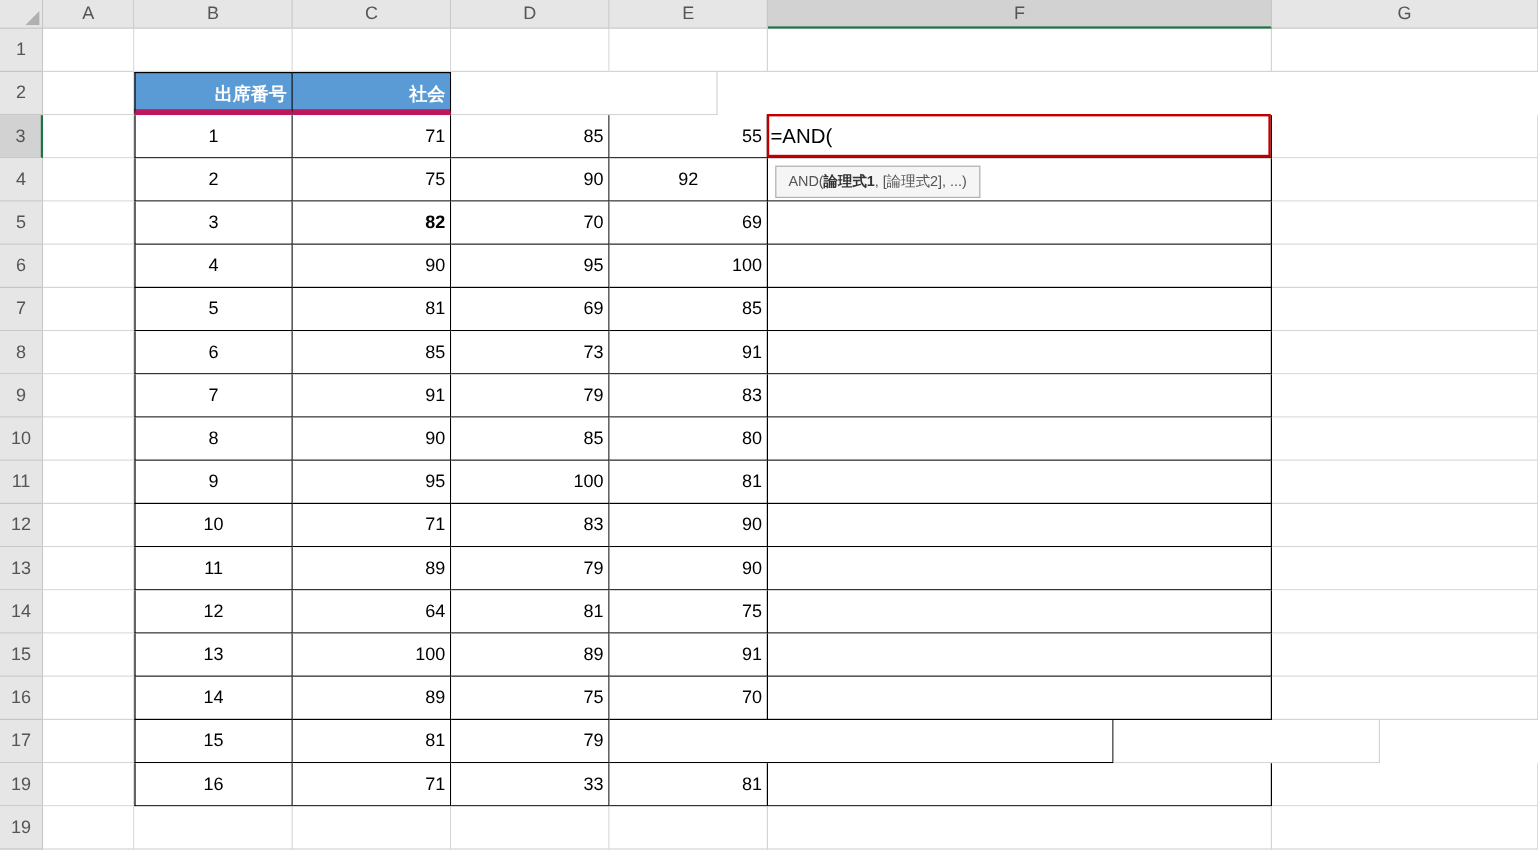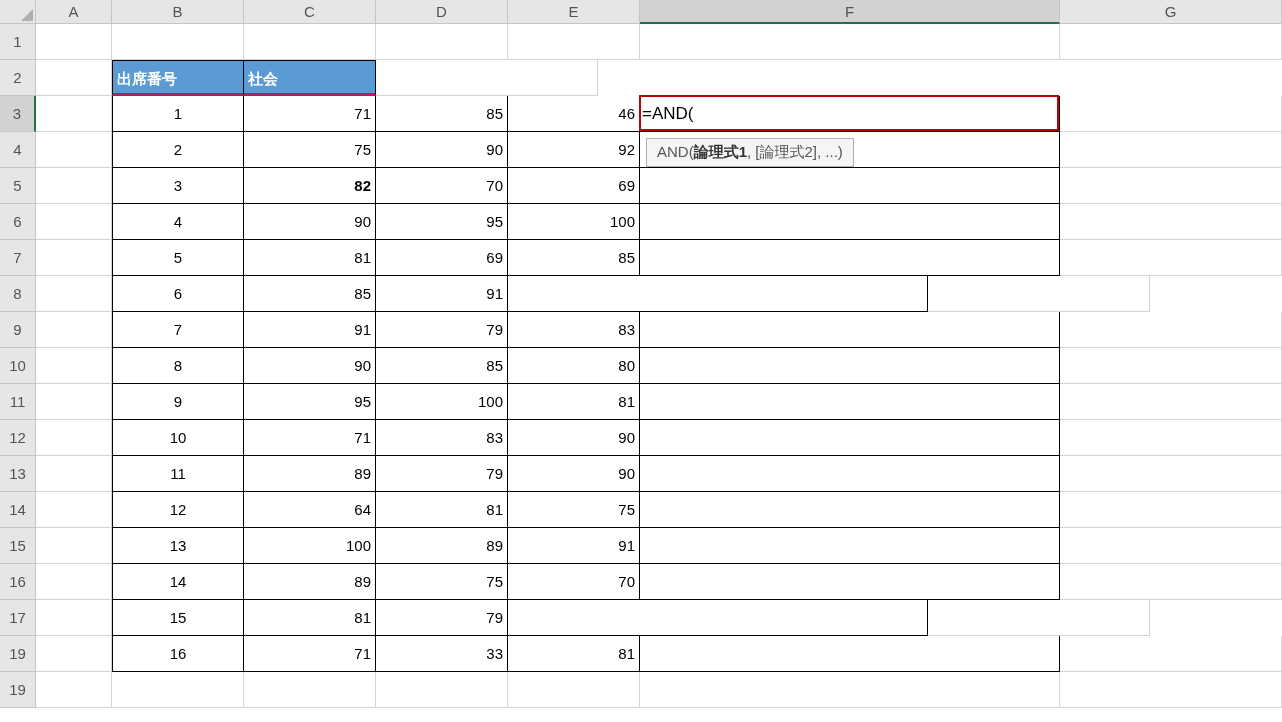--- a/index.html
+++ b/index.html
@@ -76,24 +76,24 @@
   .cB { width: 132px; }
   .cC { width: 132px; }
   .cD { width: 132px; }
   .cE { width: 132px; }
   .cF { width: 420px; }
   .cG { width: 222px; }
   
   .th {
     background: #5B9BD5;
     color: #ffffff;
-    text-align: left;
+    text-align: right;
     font-weight: bold;
     border-right: 1px solid #000;
-    border-bottom: 3px solid #be185d;
+    border-bottom: 5px solid #be185d;
     border-top: 1px solid #000;
   }
   .th.first { border-left: 1px solid #000; }
   
   .bd {
     border-right: 1px solid #000;
     border-bottom: 1px solid #000;
     color: #000;
   }
   .bd.first { border-left: 1px solid #000; }
@@ -113,21 +113,21 @@
     color: #000;
     text-align: left;
     padding-left: 2px;
   }
   
   .fn-tooltip {
     position: absolute;
     background: #f5f5f5;
     border: 1px solid #b0b0b0;
     padding: 4px 10px;
-    font-size: 15px;
+    font-size: 12px;
     color: #555;
     font-family: "Meiryo", Arial, sans-serif;
     z-index: 10;
     white-space: nowrap;
   }
   .fn-tooltip .bold { font-weight: bold; color: #333; }
 </style>
 </head>
 <body>
 
@@ -167,31 +167,31 @@
         <div class="cell cB th first" style="width: 132px;">出席番号</div>
         <div class="cell cE th" style="width: 132px;">社会</div>
         <div class="cell cG" style="width: 222px;"></div>
       </div>
       <div class="row">
         <div class="rowhdr sel">3</div>
         <div class="cell cA" style="width: 76px;"></div>
         <div class="cell cB bd first ctr" style="width: 132px;">1</div>
         <div class="cell cC bd rgt" style="width: 132px;">71</div>
         <div class="cell cD bd rgt" style="width: 132px;">85</div>
-        <div class="cell cE bd rgt" style="width: 132px;">46</div>
+        <div class="cell cE bd rgt" style="width: 132px;">55</div>
         <div class="cell cF bd formula-text" style="width: 420px;">=AND(</div>
         <div class="cell cG" style="width: 222px;"></div>
       </div>
       <div class="row">
         <div class="rowhdr">4</div>
         <div class="cell cA" style="width: 76px;"></div>
         <div class="cell cB bd first ctr" style="width: 132px;">2</div>
         <div class="cell cC bd rgt" style="width: 132px;">75</div>
         <div class="cell cD bd rgt" style="width: 132px;">90</div>
-        <div class="cell cE bd rgt" style="width: 132px;">92</div>
+        <div class="cell cE bd rgt" style="width: 132px; text-align: center;">92</div>
         <div class="cell cF bd" style="width: 420px;"></div>
         <div class="cell cG" style="width: 222px;"></div>
       </div>
       <div class="row">
         <div class="rowhdr">5</div>
         <div class="cell cA" style="width: 76px;"></div>
         <div class="cell cB bd first ctr" style="width: 132px;">3</div>
         <div class="cell cC bd rgt" style="width: 132px; font-weight: bold;">82</div>
         <div class="cell cD bd rgt" style="width: 132px;">70</div>
         <div class="cell cE bd rgt" style="width: 132px;">69</div>
@@ -216,20 +216,21 @@
         <div class="cell cD bd rgt" style="width: 132px;">69</div>
         <div class="cell cE bd rgt" style="width: 132px;">85</div>
         <div class="cell cF bd" style="width: 420px;"></div>
         <div class="cell cG" style="width: 222px;"></div>
       </div>
       <div class="row">
         <div class="rowhdr">8</div>
         <div class="cell cA" style="width: 76px;"></div>
         <div class="cell cB bd first ctr" style="width: 132px;">6</div>
         <div class="cell cC bd rgt" style="width: 132px;">85</div>
+        <div class="cell cD bd rgt" style="width: 132px;">73</div>
         <div class="cell cE bd rgt" style="width: 132px;">91</div>
         <div class="cell cF bd" style="width: 420px;"></div>
         <div class="cell cG" style="width: 222px;"></div>
       </div>
       <div class="row">
         <div class="rowhdr">9</div>
         <div class="cell cA" style="width: 76px;"></div>
         <div class="cell cB bd first ctr" style="width: 132px;">7</div>
         <div class="cell cC bd rgt" style="width: 132px;">91</div>
         <div class="cell cD bd rgt" style="width: 132px;">79</div>

